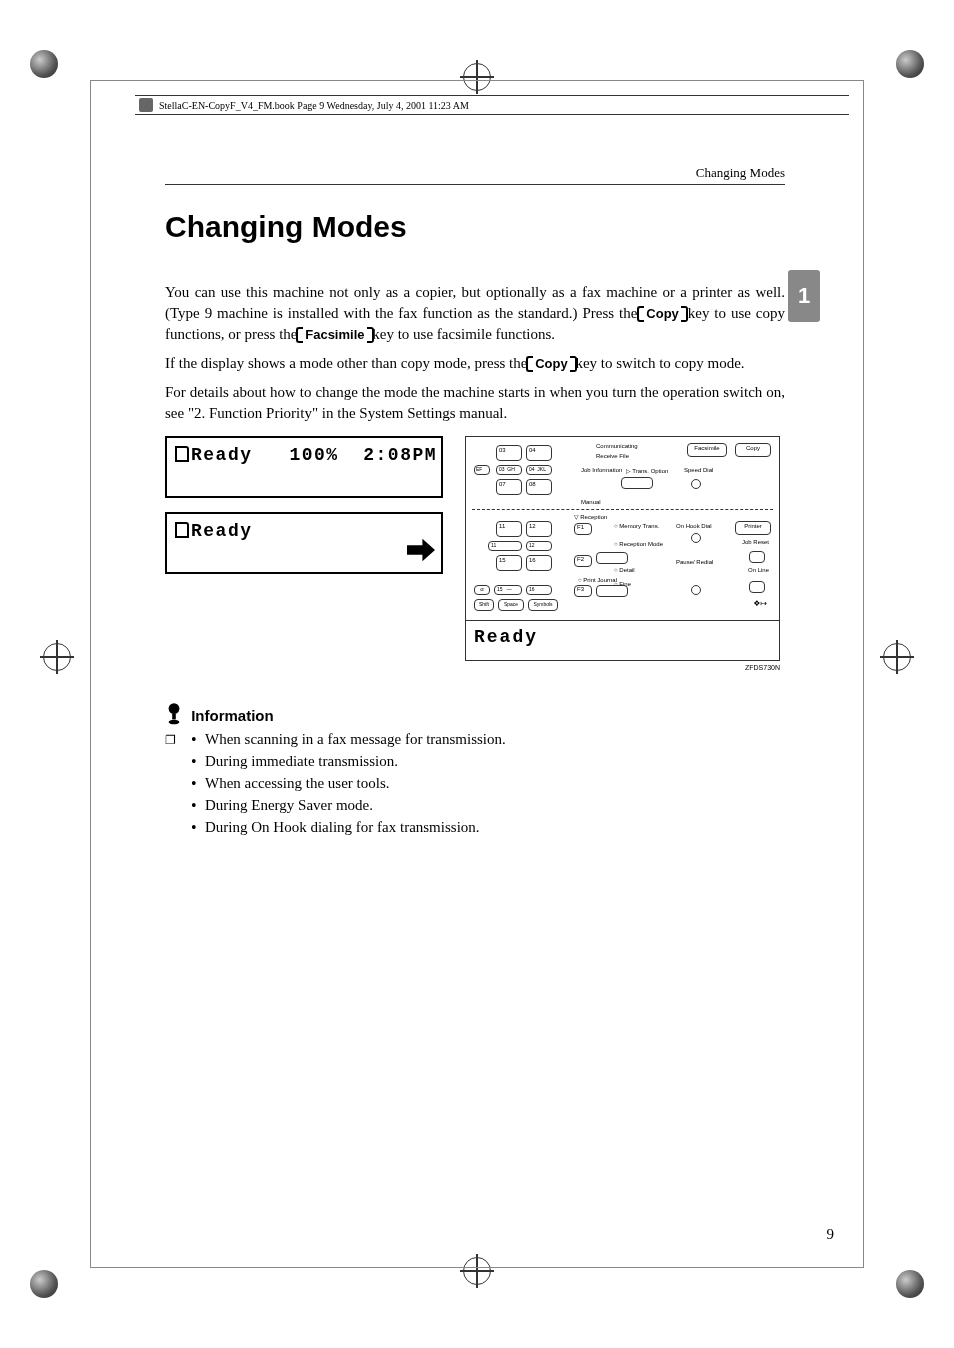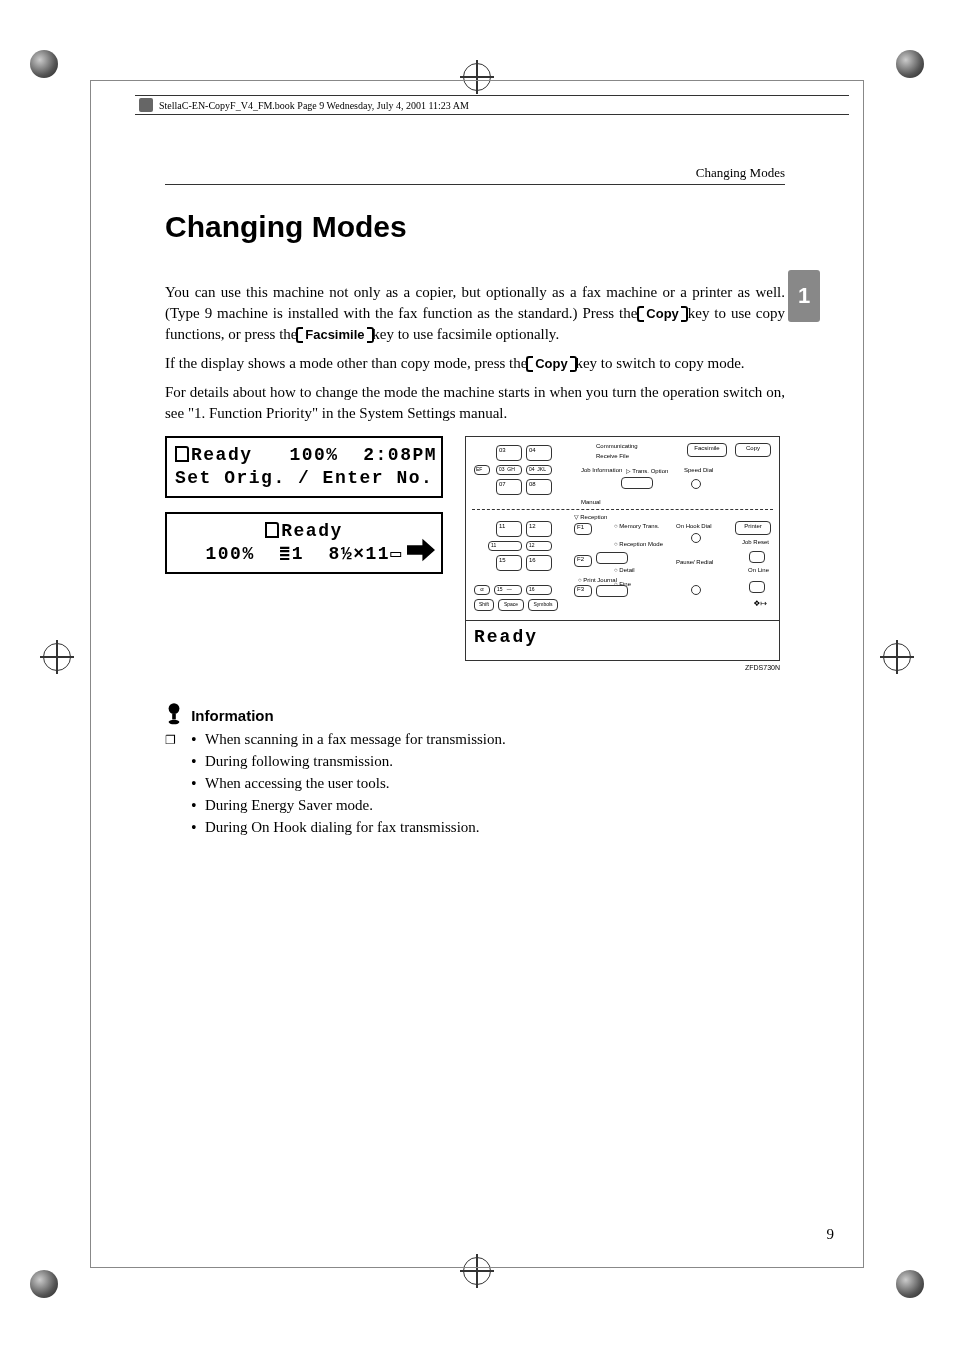--- a/index.html
+++ b/index.html
@@ -206,21 +206,20 @@
       width: 278px;
       height: 62px;
       font-family: 'Courier New', monospace;
       font-weight: bold;
       font-size: 18px;
       letter-spacing: 1.5px;
       padding: 6px 8px;
       line-height: 1.3;
       position: relative;
       background: #fff;
-      text-align: center;
     }
     .lcd .doc-icon {
       display: inline-block;
       width: 14px;
       height: 16px;
       border: 2px solid #000;
       border-radius: 0 3px 0 0;
       vertical-align: -2px;
       margin-right: 2px;
     }
@@ -381,37 +380,35 @@
 <div class="content">
   <div class="running-header">Changing Modes</div>
   <div class="header-rule"></div>
 
   <h1>Changing Modes</h1>
 
   <div class="side-tab">1</div>
 
   <div class="body-text">
     <p>
-      <span>You can use this machine not only as a copier, but optionally as a fax machine or a printer as well. (Type 9 machine is installed with the fax function as the standard.) Press the </span><span class="key-label">Copy</span><span> key to use copy functions, or press the </span><span class="key-label">Facsimile</span><span> key to use facsimile optionally.</span>
+      <span>You can use this machine not only as a copier, but optionally as a fax machine or a printer as well. (Type 9 machine is installed with the fax function as the standard.) Press the </span><span class="key-label">Copy</span><span> key to use copy functions, or press the </span><span class="key-label">Facsimile</span><span> key to use facsimile functions.</span>
     </p>
     <p>
       <span>If the display shows a mode other than copy mode, press the </span><span class="key-label">Copy</span><span> key to switch to copy mode.</span>
     </p>
-    <p>For details about how to change the mode the machine starts in when you turn the operation switch on, see "1. Function Priority" in the System Settings manual.</p>
+    <p>For details about how to change the mode the machine starts in when you turn the operation switch on, see "2. Function Priority" in the System Settings manual.</p>
   </div>
 
   <div class="figure-row">
     <div class="lcd-panels">
       <div class="lcd">
         <div class="lcd-row"><span class="doc-icon"></span><span>Ready</span>&nbsp;&nbsp;&nbsp;<span>100%</span>&nbsp;&nbsp;<span>2:08PM</span></div>
-        <div class="lcd-row">Set Orig. / Enter No.</div>
       </div>
       <div class="lcd">
         <div class="lcd-row"><span class="doc-icon"></span><span>Ready</span></div>
-        <div class="lcd-row"><span>100%</span>&nbsp;&nbsp;≣<span>1</span>&nbsp;&nbsp;<span>8½×11</span>▭</div>
         <div class="arrow-overlay"></div>
       </div>
     </div>
 
     <div class="panel-figure">
       <div class="panel-box">
 
         <span class="mini-label" style="top:6px;left:130px;">Communicating</span>
         <span class="mini-label" style="top:16px;left:130px;">Receive File</span>
         <div class="mini-btn" style="top:6px;right:52px;width:40px;height:14px;text-align:center;padding-top:1px;">Facsimile</div>
@@ -487,21 +484,21 @@
       <ellipse cx="10" cy="6" rx="6" ry="6" fill="#000"></ellipse>
       <rect x="8" y="12" width="4" height="6" fill="#000"></rect>
       <ellipse cx="10" cy="21" rx="6" ry="2.5" fill="#000"></ellipse>
     </svg>
     <span>Information</span>
   </div>
   <ul class="limitation-list">
     <li>
       <ul class="bullet-list">
         <li>When scanning in a fax message for transmission.</li>
-        <li>During following transmission.</li>
+        <li>During immediate transmission.</li>
         <li>When accessing the user tools.</li>
         <li>During Energy Saver mode.</li>
         <li>During On Hook dialing for fax transmission.</li>
       </ul>
     </li>
   </ul>
 </div>
 
 <div class="page-number">9</div>
 

